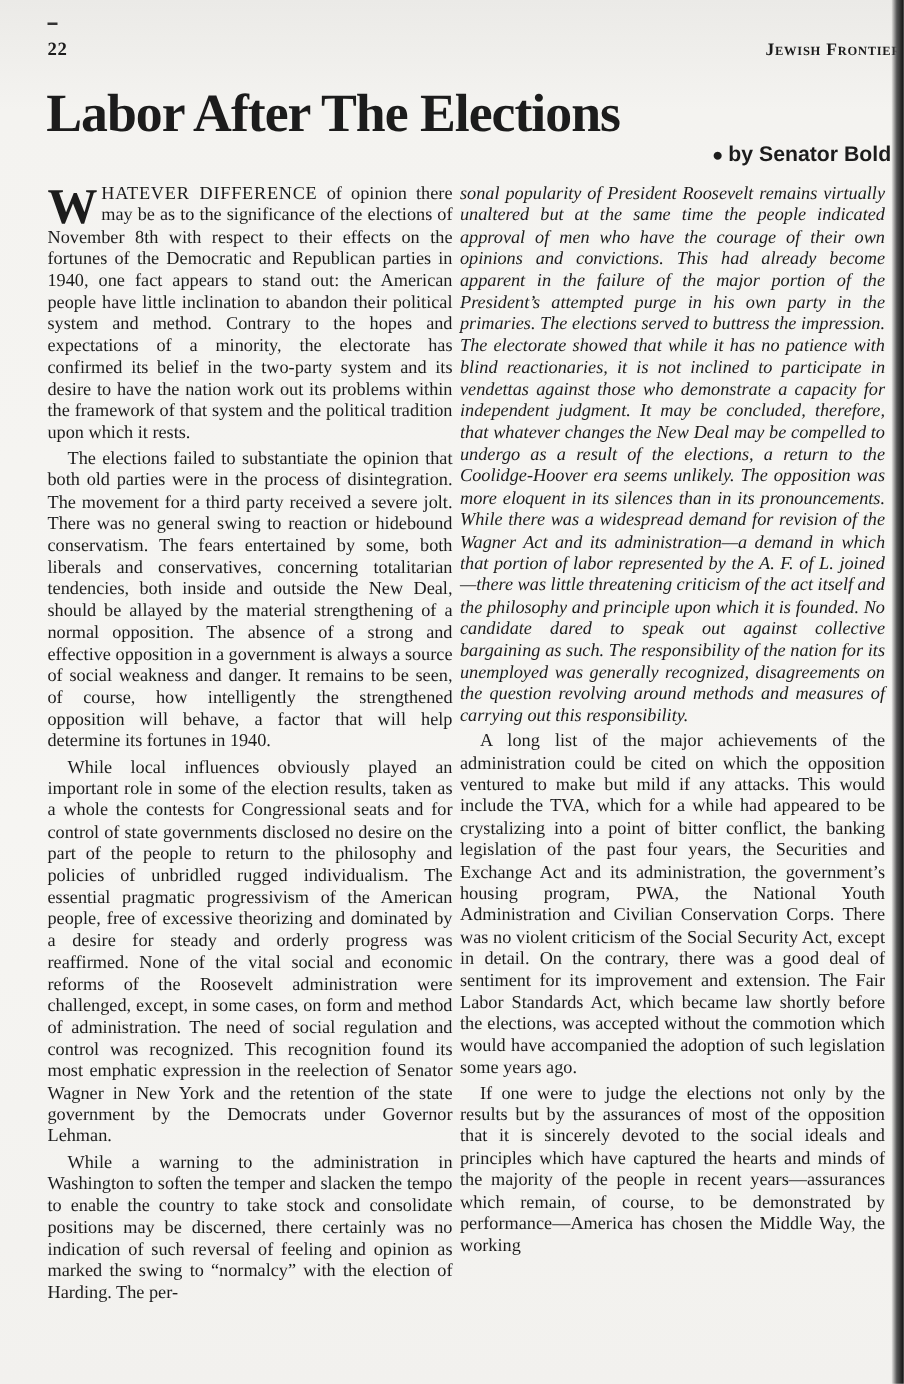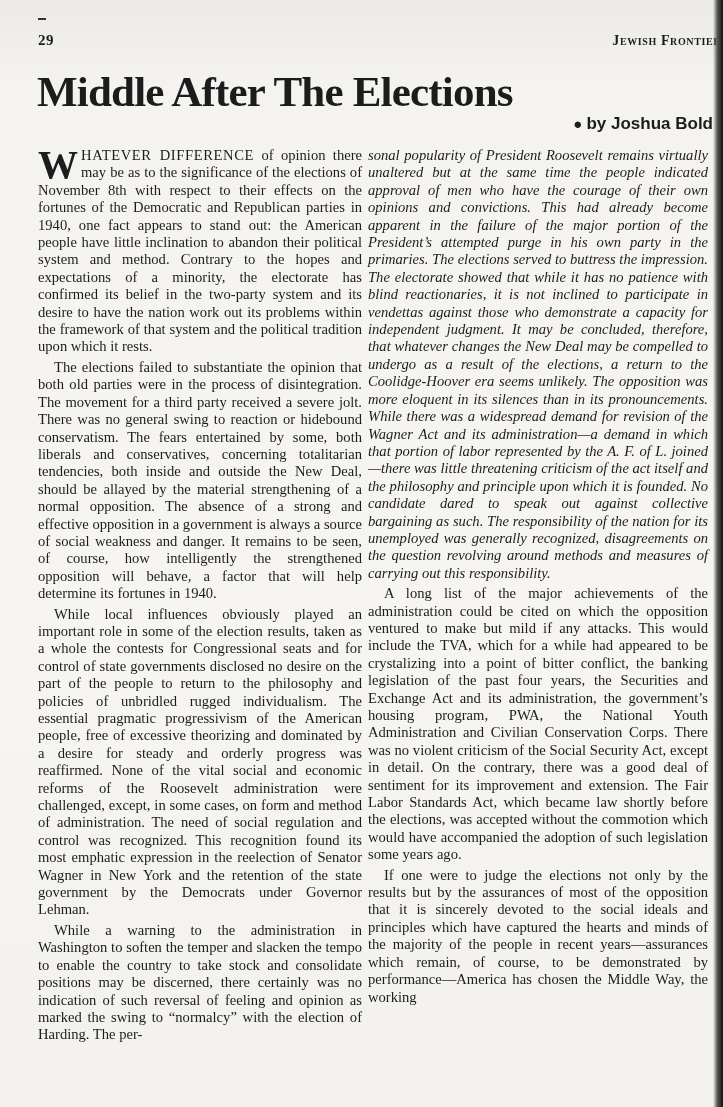--- a/index.html
+++ b/index.html
@@ -54,27 +54,27 @@
     float: left; font-size: 40px; line-height: 32px; font-weight: bold;
     margin: 2px 3px 0 0; padding: 0;
   }
   .lead-caps { letter-spacing: 0.6px; }
 </style>
 </head>
 <body>
 
 <div class="page">
   <div class="top-mark"></div>
-  <div class="folio">29</div>
+  <div class="folio">22</div>
   <div class="running-head">Jewish Frontier</div>
 
-  <h1 class="title">Middle After The Elections</h1>
+  <h1 class="title">Labor After The Elections</h1>
 
   <div class="byline">
-    <span class="bullet">●</span><span>by Joshua Bold</span>
+    <span class="bullet">●</span><span>by Senator Bold</span>
   </div>
 
   <div class="col col-left">
     <p class="first"><span class="dropcap">W</span><span class="lead-caps">HATEVER DIFFERENCE</span> <span>of opinion there may be as to the significance of the elections of November 8th with respect to their effects on the fortunes of the Democratic and Republican parties in 1940, one fact appears to stand out: the American people have little inclination to abandon their political system and method. Contrary to the hopes and expectations of a minority, the electorate has confirmed its belief in the two-party system and its desire to have the nation work out its problems within the framework of that system and the political tradition upon which it rests.</span></p>
     <p>The elections failed to substantiate the opinion that both old parties were in the process of disintegration. The movement for a third party received a severe jolt. There was no general swing to reaction or hidebound conservatism. The fears entertained by some, both liberals and conservatives, concerning totalitarian tendencies, both inside and outside the New Deal, should be allayed by the material strengthening of a normal opposition. The absence of a strong and effective opposition in a government is always a source of social weakness and danger. It remains to be seen, of course, how intelligently the strengthened opposition will behave, a factor that will help determine its fortunes in 1940.</p>
     <p>While local influences obviously played an important role in some of the election results, taken as a whole the contests for Congressional seats and for control of state governments disclosed no desire on the part of the people to return to the philosophy and policies of unbridled rugged individualism. The essential pragmatic progressivism of the American people, free of excessive theorizing and dominated by a desire for steady and orderly progress was reaffirmed. None of the vital social and economic reforms of the Roosevelt administration were challenged, except, in some cases, on form and method of administration. The need of social regulation and control was recognized. This recognition found its most emphatic expression in the reelection of Senator Wagner in New York and the retention of the state government by the Democrats under Governor Lehman.</p>
     <p>While a warning to the administration in Washington to soften the temper and slacken the tempo to enable the country to take stock and consolidate positions may be discerned, there certainly was no indication of such reversal of feeling and opinion as marked the swing to “normalcy” with the election of Harding. The per-</p>
   </div>
 
   <div class="col col-right">

